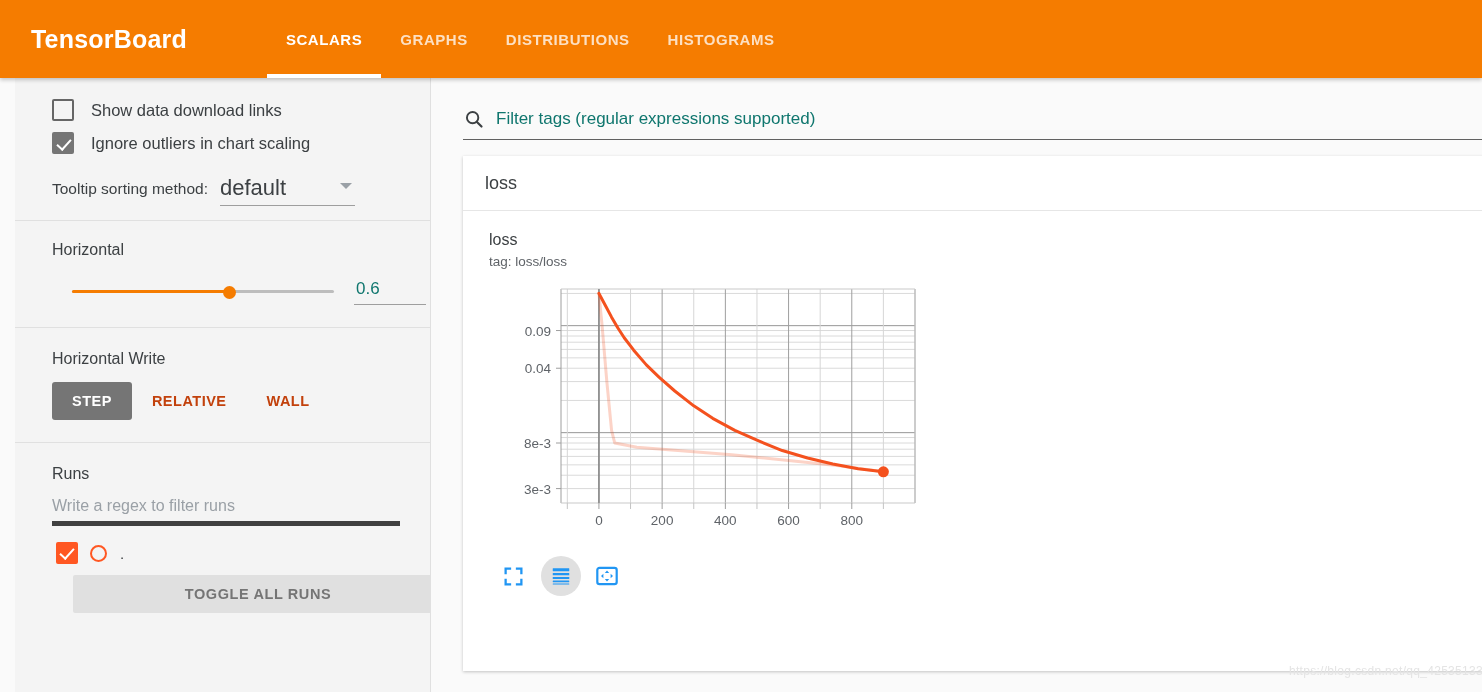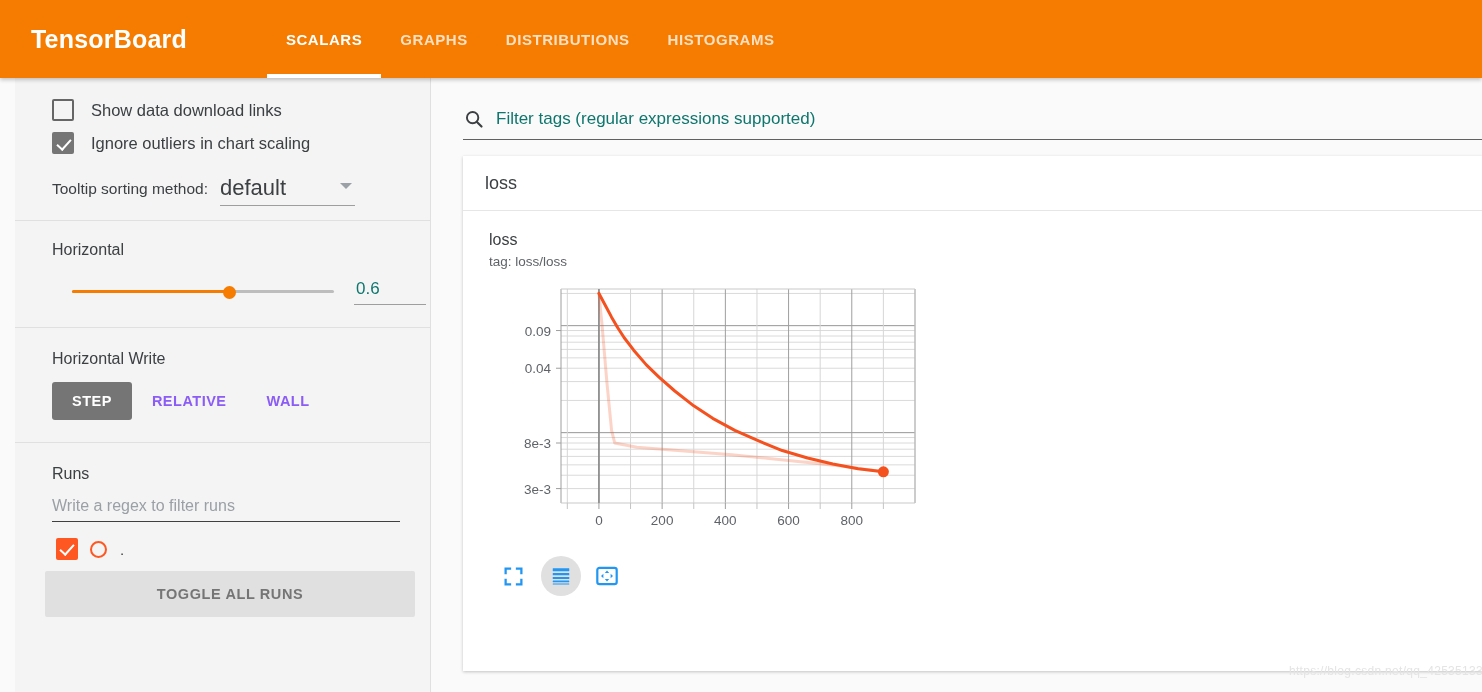--- a/index.html
+++ b/index.html
@@ -91,45 +91,45 @@
     position:absolute; top:3px; width:13px; height:13px; border-radius:50%;
     background:#f57c00; transform:translateX(-6px);
   }
   .sm-val {
     margin-left:20px; width:72px; border-bottom:1px solid #9e9e9e;
     font-size:17px; color:#0f766e; padding:0 0 5px 2px; text-align:left; cursor:text;
   }
 
   .haxis-btns { display:flex; align-items:center; padding-left:37px; }
   .hbtn {
-    font-size:14.5px; font-weight:bold; letter-spacing:.5px; color:#8b5cf6;
+    font-size:14.5px; font-weight:bold; letter-spacing:.5px; color:#c2410c;
     padding:11px 20px; border-radius:3px; cursor:pointer; white-space:nowrap;
   }
   .hbtn.active { background:#757575; color:#fff; }
 
   .runs-filter {
     margin:14px 37px 0 37px; width:348px;
-    border-bottom:1px solid #404040; padding-bottom:6px;
+    border-bottom:5px solid #404040; padding-bottom:6px;
     font-size:16px; color:#9aa0a6; cursor:text;
   }
   .run-row { display:flex; align-items:center; padding:16px 0 0 41px; }
   .run-cb {
     width:22px;height:22px;border-radius:2px;background:#ff5722;position:relative;flex:none;cursor:pointer;
   }
   .run-cb::after{
     content:"";position:absolute;left:7px;top:3px;width:6px;height:12px;
     border:solid #fff;border-width:0 2.6px 2.6px 0;transform:rotate(42deg);
   }
   .run-circle{
     width:17px;height:17px;border-radius:50%;border:2px solid #ff5722;margin-left:12px;flex:none;
   }
   .run-name{ font-size:15px;color:#3c4043;margin-left:13px; }
 
   .toggle-all{
-    margin:11px 37px 0 30px; width:370px; height:46px; background:#e0e0e0;
+    margin:11px 37px 0 58px; width:370px; height:38px; background:#e0e0e0;
     display:flex;align-items:center;justify-content:center;
     font-size:14.5px;font-weight:bold;letter-spacing:.6px;color:#757575;
     border-radius:2px;cursor:pointer;
   }
 
   
   .main { position:absolute; left:416px; top:0; right:0; bottom:0; background:#fafafa; overflow:hidden; }
 
   .filter-bar {
     position:absolute; left:32px; top:20px; width:1060px; height:42px;

